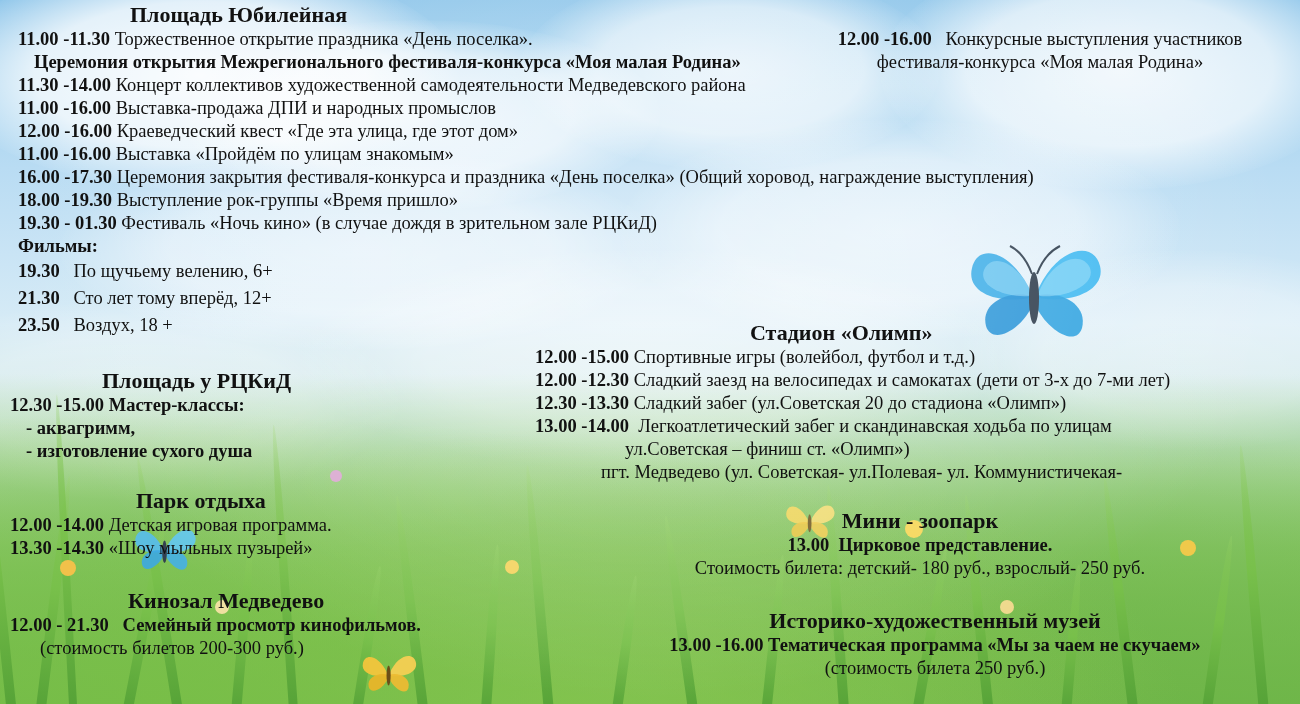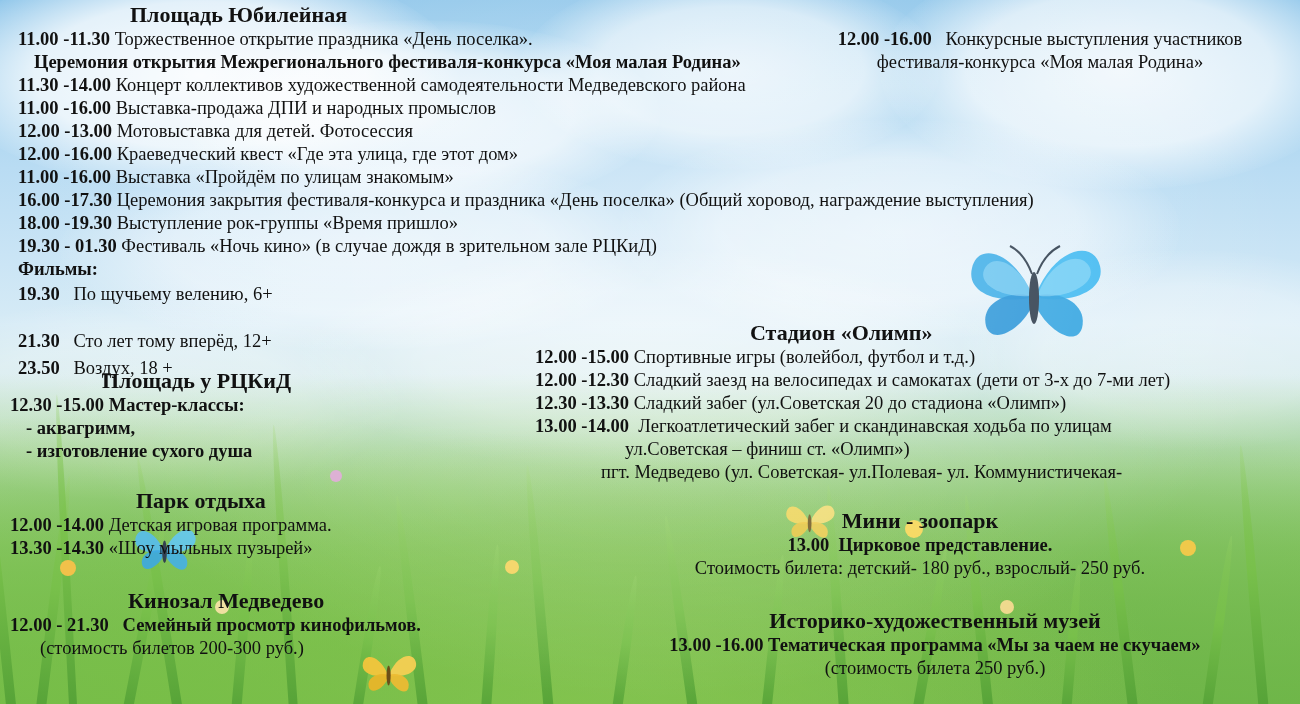--- a/index.html
+++ b/index.html
@@ -235,24 +235,20 @@
       </div>
       <div class="line">
         <b>11.30 -14.00</b>
         <span>Концерт  коллективов художественной самодеятельности Медведевского района</span>
       </div>
       <div class="line">
         <b>11.00 -16.00</b>
         <span>Выставка-продажа ДПИ и народных промыслов</span>
       </div>
       <div class="line">
-        <b>12.00 -13.00</b>
-        <span>Мотовыставка для детей. Фотосессия</span>
-      </div>
-      <div class="line">
         <b>12.00 -16.00</b>
         <span>Краеведческий квест «Где эта улица, где этот дом»</span>
       </div>
       <div class="line">
         <b>11.00 -16.00</b>
         <span>Выставка «Пройдём по улицам знакомым»</span>
       </div>
       <div class="line">
         <b>16.00 -17.30</b>
         <span>Церемония закрытия фестиваля-конкурса и праздника «День поселка» (Общий хоровод, награждение выступления)</span>
@@ -265,21 +261,21 @@
         <b>19.30 - 01.30</b>
         <span>Фестиваль «Ночь кино» (в случае дождя в зрительном зале РЦКиД)</span>
       </div>
       <div class="line">
         <b>Фильмы:</b>
       </div>
       <div class="line" style="line-height:27px;">
         <b>19.30</b>
         &nbsp;&nbsp;<span>По щучьему велению, 6+</span>
       </div>
-      <div class="line" style="line-height:27px;margin-top:20px;">
+      <div class="line" style="line-height:27px;">
         <b>21.30</b>
         &nbsp;&nbsp;<span>Сто лет тому вперёд, 12+</span>
       </div>
       <div class="line" style="line-height:27px;">
         <b>23.50</b>
         &nbsp;&nbsp;<span>Воздух, 18 +</span>
       </div>
     </div>
 
     <div class="block" id="blk-zal">

